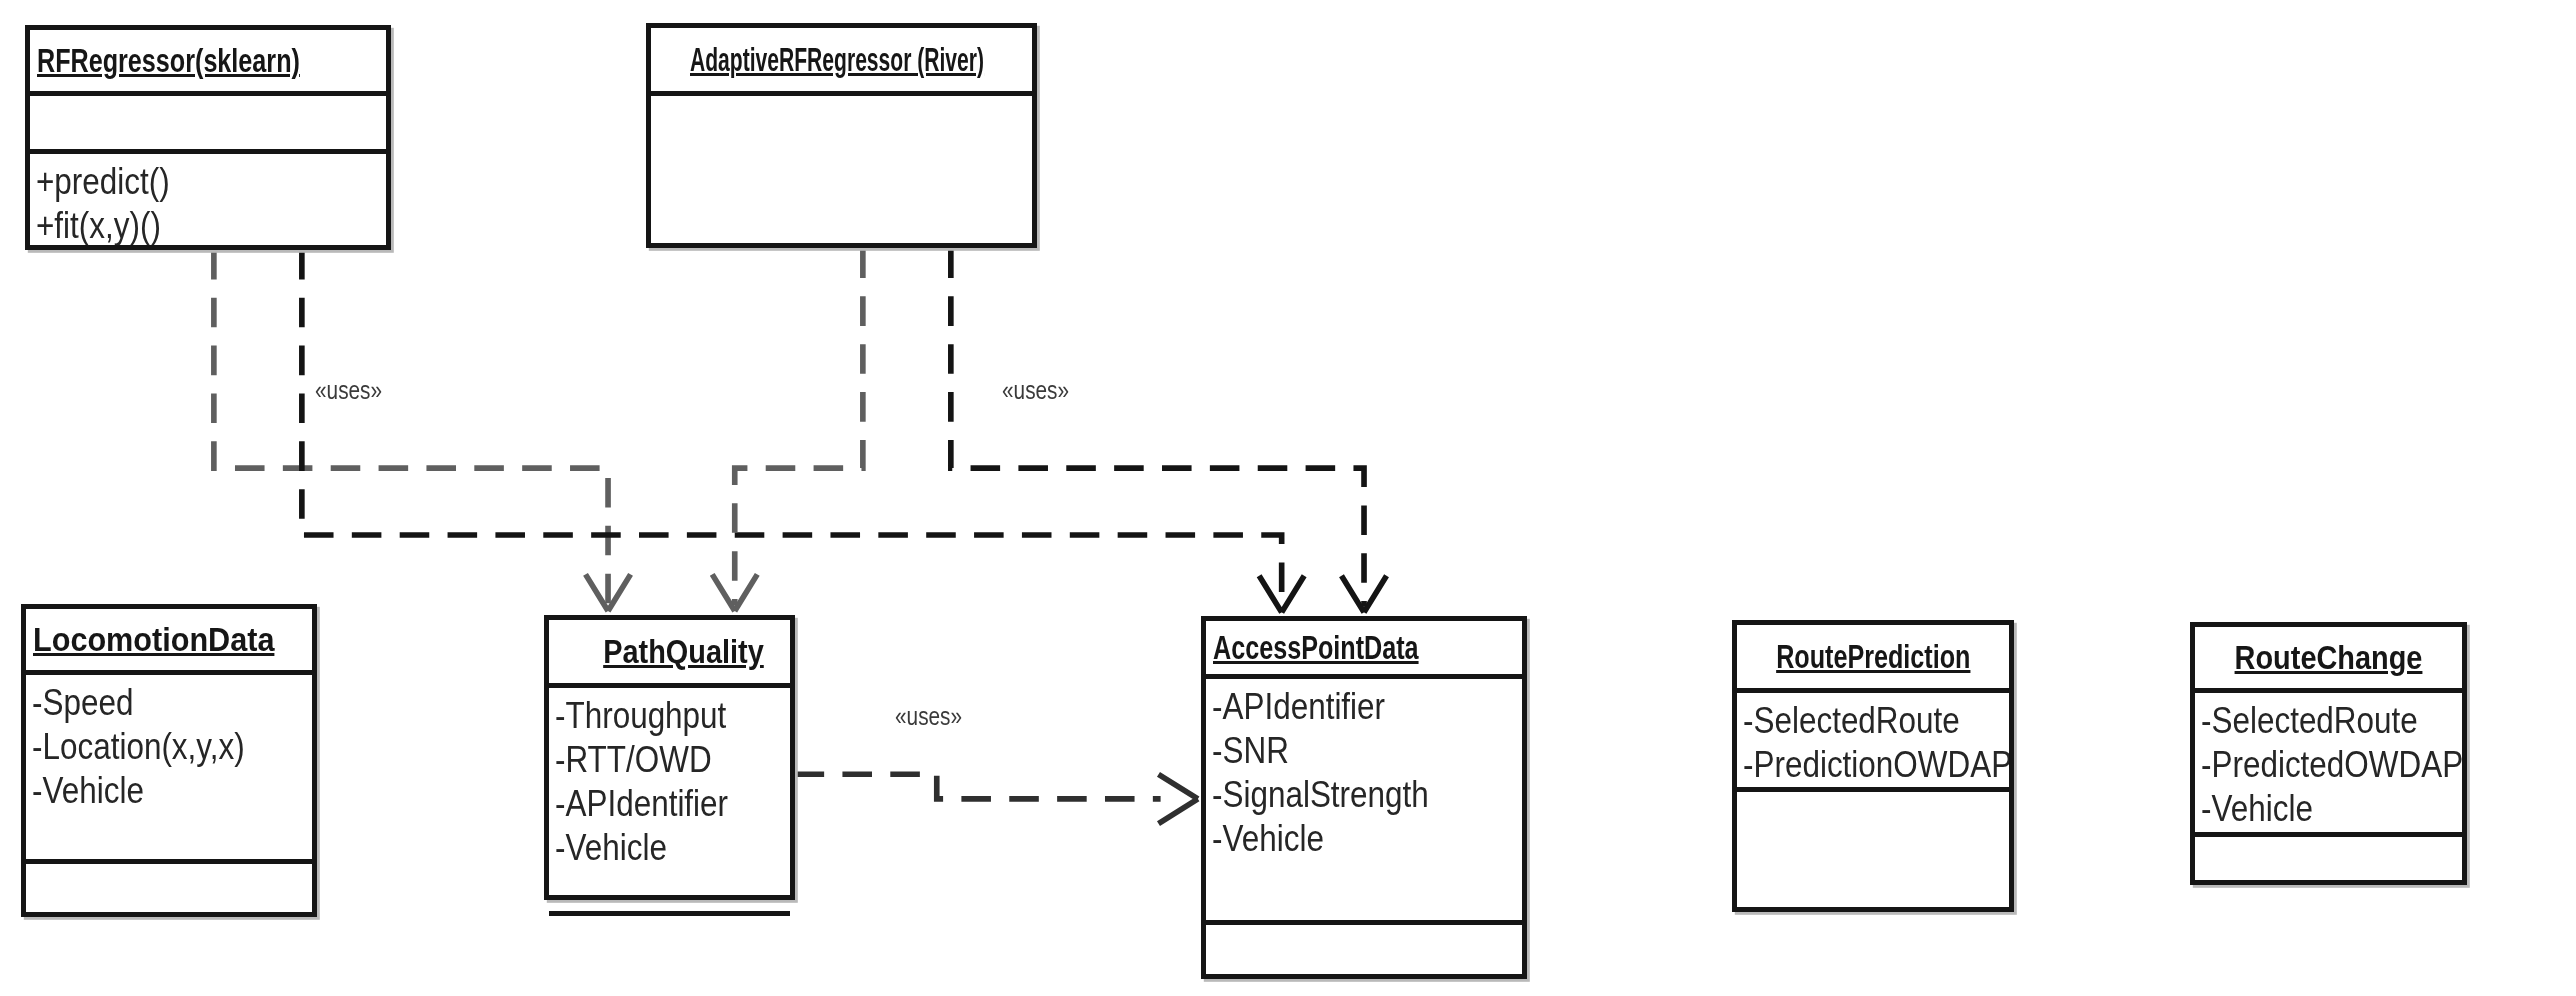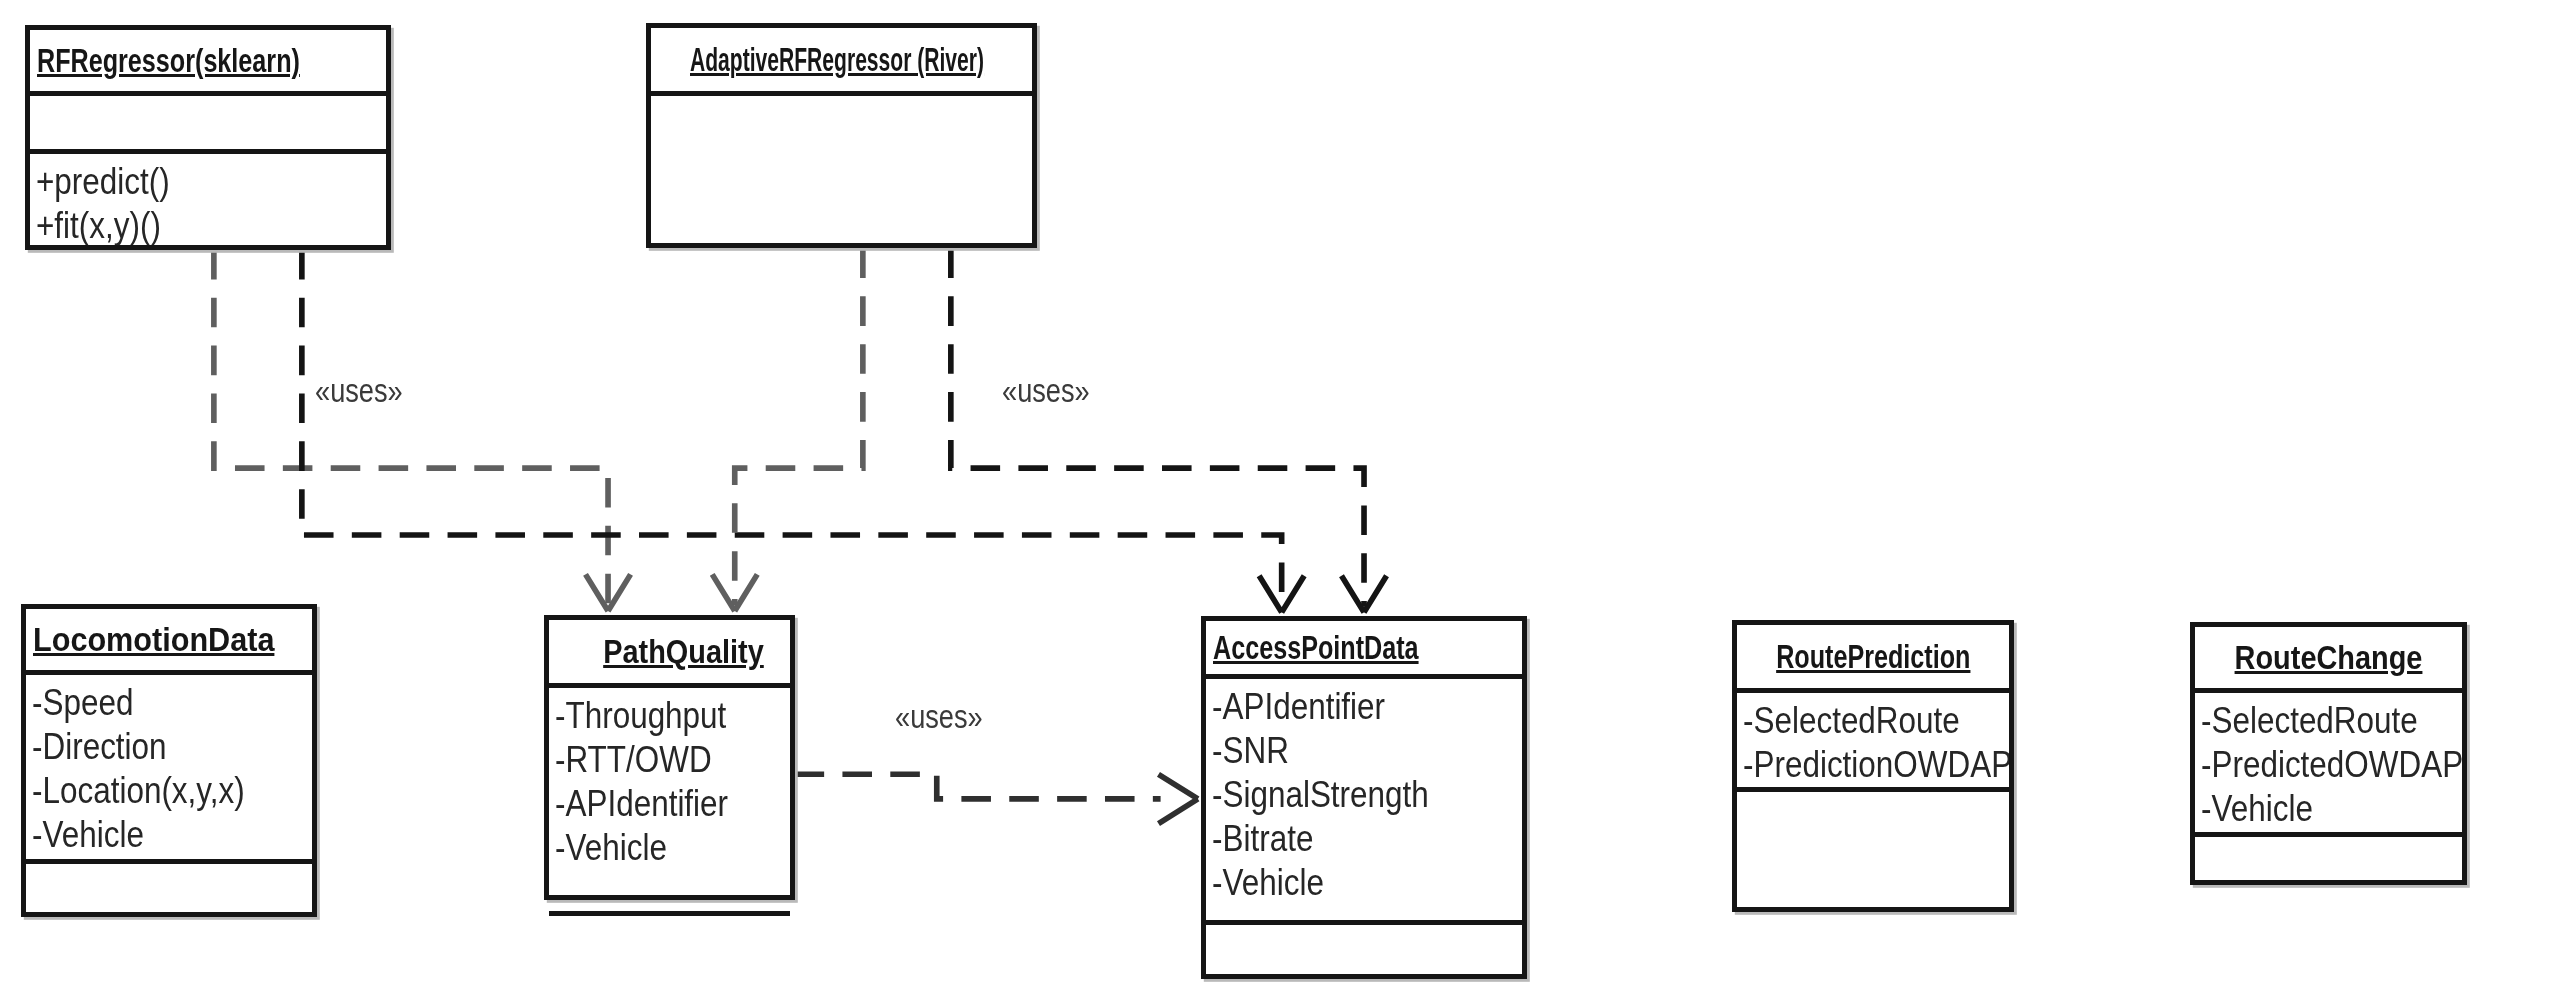--- a/index.html
+++ b/index.html
@@ -39,21 +39,21 @@
   .member{
     font-size:37px;line-height:44px;color:#262626;
     white-space:nowrap;
   }
   .mscale{
     display:inline-block;white-space:nowrap;
     transform:scaleX(.85);transform-origin:0 50%;
   }
   .uses-label{
     position:absolute;
-    font-size:34px;line-height:35px;color:#3a3a3a;
+    font-size:26px;line-height:35px;color:#3a3a3a;
     white-space:nowrap;
   }
   .uses-label .tscale{transform:scaleX(.8);transform-origin:0 50%;}
 </style>
 </head>
 <body>
 
 <div id="canvas">
 
   <svg id="wires" viewBox="0 0 3658 1415" xmlns="http://www.w3.org/2000/svg">
@@ -101,21 +101,20 @@
     </div>
     <div class="compartment" style="height:60px;"></div>
   </div>
 
   <div class="uml-class" style="left:21px;top:604px;width:296px;height:313px;">
     <div class="compartment title t-left" style="height:61px;--sx:.9;">
       <span class="tscale">LocomotionData</span>
     </div>
     <div class="compartment members" style="height:189px;">
       <div class="member"><span class="mscale">-Speed</span></div>
-      <div class="member"><span class="mscale">-Direction</span></div>
       <div class="member"><span class="mscale">-Location(x,y,x)</span></div>
       <div class="member"><span class="mscale">-Vehicle</span></div>
     </div>
     <div class="compartment rest"></div>
   </div>
 
   <div class="uml-class" style="left:544px;top:615px;width:251px;height:285px;">
     <div class="compartment title" style="height:63px;padding-left:28px;--sx:.85;">
       <span class="tscale">PathQuality</span>
     </div>
@@ -129,21 +128,20 @@
   </div>
 
   <div class="uml-class" style="left:1201px;top:616px;width:326px;height:363px;">
     <div class="compartment title t-left" style="height:53px;--sx:.74;">
       <span class="tscale">AccessPointData</span>
     </div>
     <div class="compartment members" style="height:246px;">
       <div class="member"><span class="mscale">-APIdentifier</span></div>
       <div class="member"><span class="mscale">-SNR</span></div>
       <div class="member"><span class="mscale">-SignalStrength</span></div>
-      <div class="member"><span class="mscale">-Bitrate</span></div>
       <div class="member"><span class="mscale">-Vehicle</span></div>
     </div>
     <div class="compartment rest"></div>
   </div>
 
   <div class="uml-class" style="left:1732px;top:620px;width:282px;height:292px;">
     <div class="compartment title" style="height:63px;--sx:.74;">
       <span class="tscale">RoutePrediction</span>
     </div>
     <div class="compartment members" style="height:99px;">

